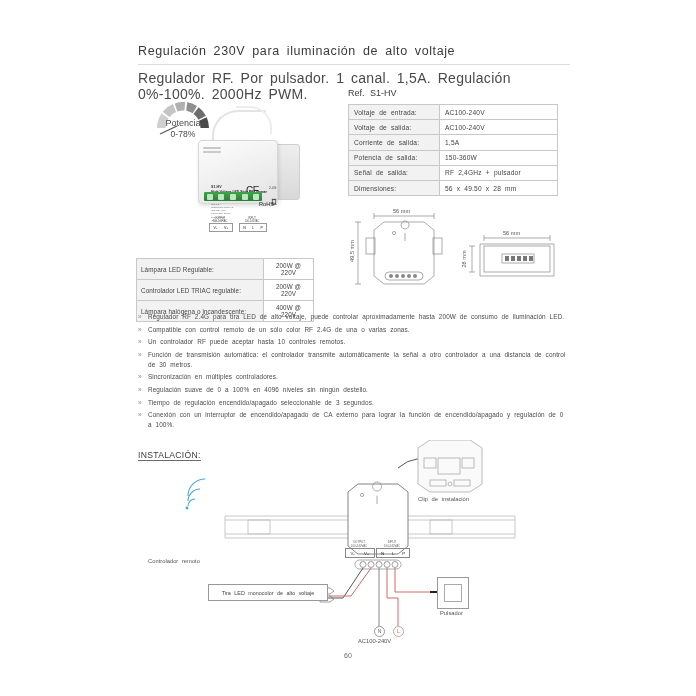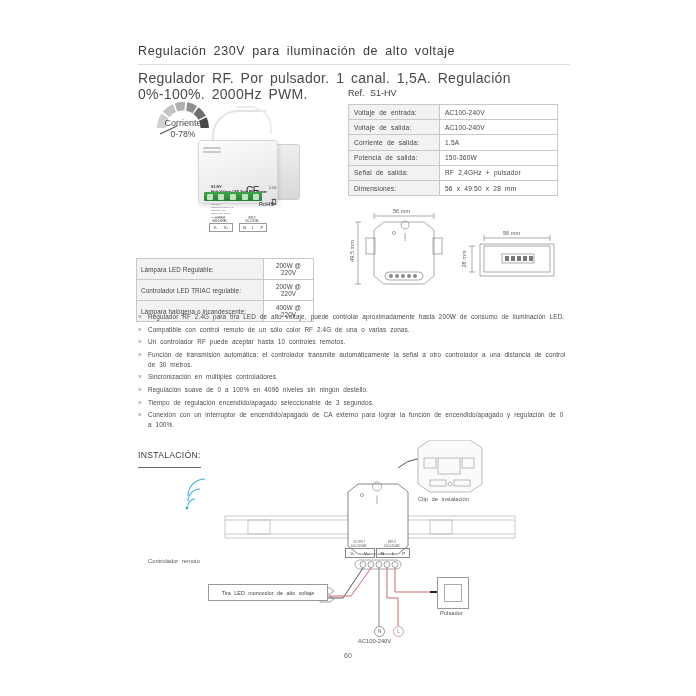--- a/index.html
+++ b/index.html
@@ -100,21 +100,21 @@
 
   
   .bullets{position:absolute;left:138px;top:312px;width:432px;}
   .bullet{position:relative;padding-left:10px;margin-bottom:3.2px;
     font-size:6.4px;color:#4a4a4a;line-height:9.5px;word-spacing:2px;letter-spacing:.1px;}
   .bullet:before{content:"\00BB";position:absolute;left:0;top:0;color:#888;font-size:6.4px;}
 
   
   .inst-title{
     position:absolute;left:138px;top:450px;font-size:8.6px;color:#3a3a3a;
-    border-bottom:1px solid #6a6a6a;padding-bottom:7px;letter-spacing:.3px;
+    border-bottom:1px solid #6a6a6a;padding-bottom:0;letter-spacing:.3px;
   }
   .inst{position:absolute;left:130px;top:440px;width:440px;height:220px;}
   .cap{position:absolute;font-size:5.8px;color:#555;word-spacing:2px;}
 
   .ledbox{
     position:absolute;left:208px;top:590px;width:118px;height:15px;
     border:1px solid #999;background:#fff;font-size:5.4px;color:#444;
     display:flex;align-items:center;justify-content:center;word-spacing:2px;
   }
   .pulsador{
@@ -143,21 +143,21 @@
         <path d="M -26 0 A 26 26 0 0 1 -21.5 -14.6 L -14.5 -9.8 A 17.5 17.5 0 0 0 -17.5 0 Z" fill="#cfcfcf"></path>
         <path d="M -20.3 -16.3 A 26 26 0 0 1 -10.2 -23.9 L -6.9 -16 A 17.5 17.5 0 0 0 -13.6 -11 Z" fill="#c4c4c4"></path>
         <path d="M -8.3 -24.6 A 26 26 0 0 1 2.2 -25.9 L 1.4 -17.4 A 17.5 17.5 0 0 0 -5.6 -16.5 Z" fill="#b0b0b0"></path>
         <path d="M 4.1 -25.7 A 26 26 0 0 1 14 -22.1 L 9.7 -14.8 A 17.5 17.5 0 0 0 3.3 -17.2 Z" fill="#8f8f8f"></path>
         <path d="M 15.6 -20.8 A 26 26 0 0 1 22.9 -12.3 L 15.4 -8.3 A 17.5 17.5 0 0 0 10.5 -14 Z" fill="#6d6d6d"></path>
         <path d="M 23.7 -10.7 A 26 26 0 0 1 26 0 L 17.5 0 A 17.5 17.5 0 0 0 16.1 -7.2 Z" fill="#4a4a4a"></path>
         <line x1="-23" y1="6" x2="-6" y2="-2" stroke="#555" stroke-width="1.3"></line>
       </g>
     </svg>
     <div class="badge-text">
-      <span>Corriente</span><br>
+      <span>Potencia</span><br>
       <span class="b2">0-78%</span>
     </div>
   </div>
 
   <div class="photo">
     <div class="wire"></div>
     <div class="wire2"></div>
     <div class="dev-right"></div>
     <div class="dev-body">
       <div class="dev-fin" style="top:6px;"></div>

